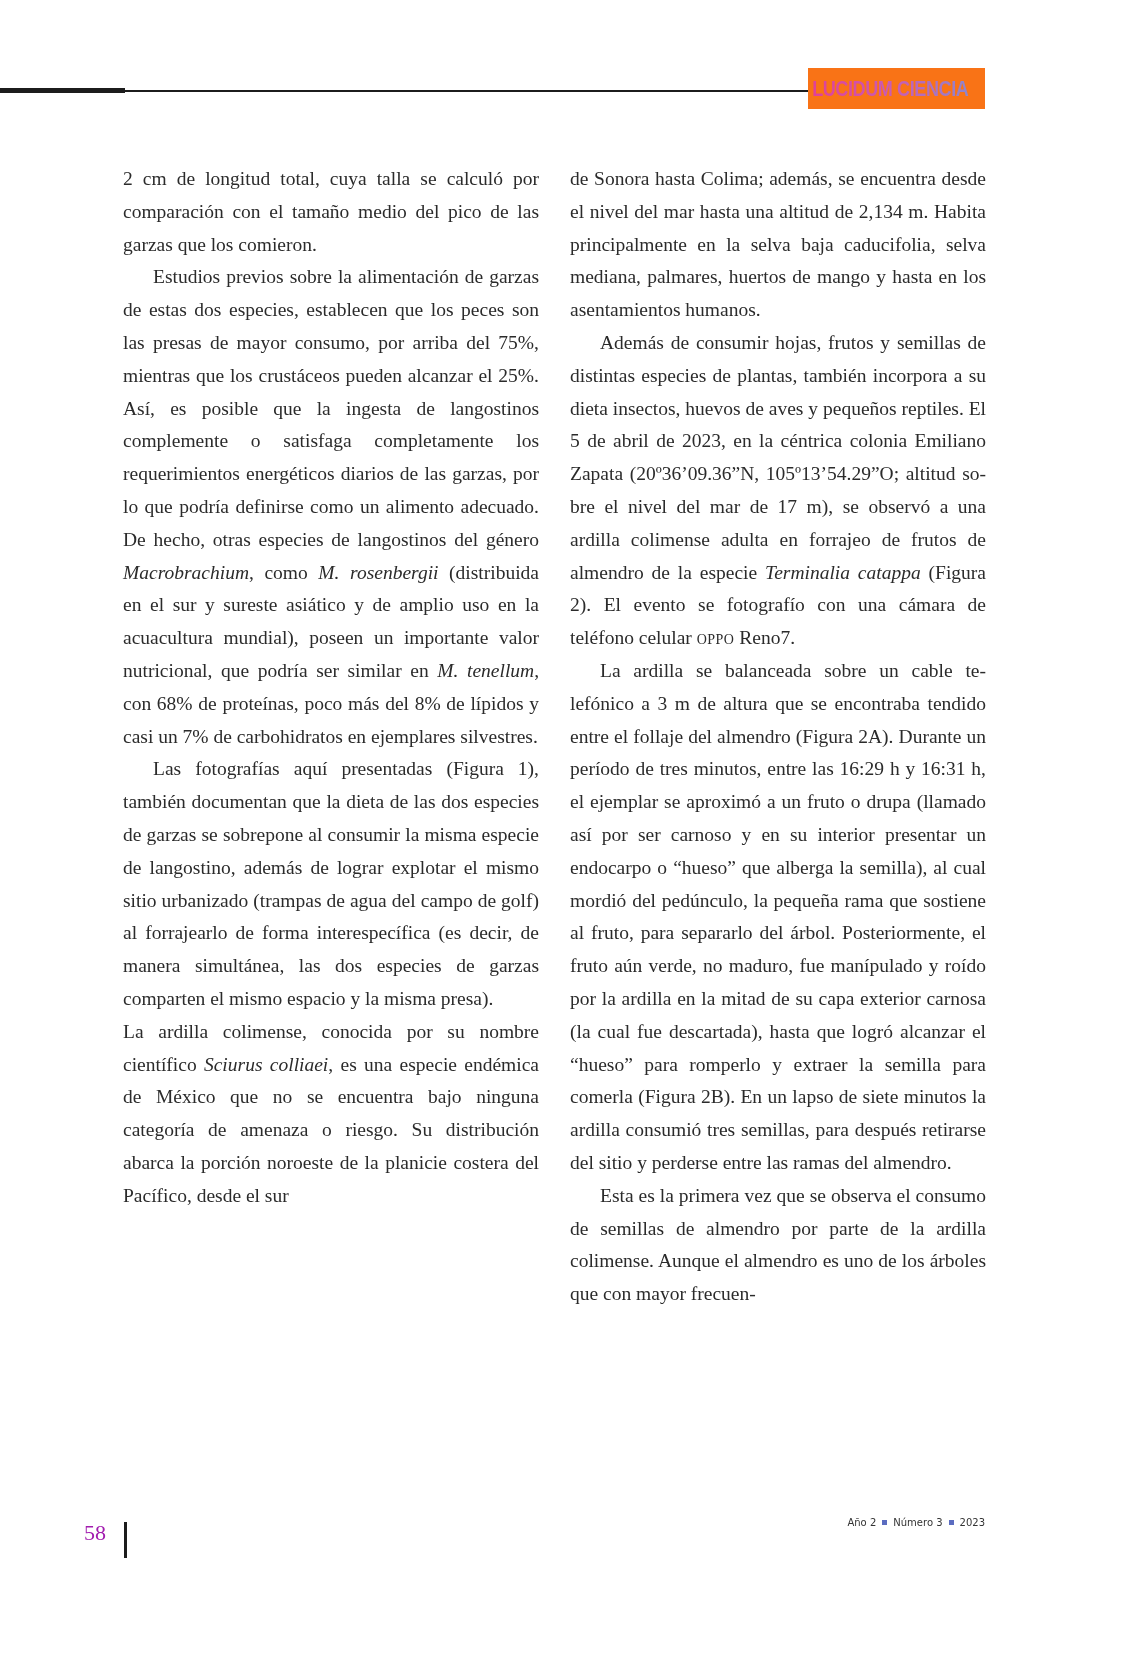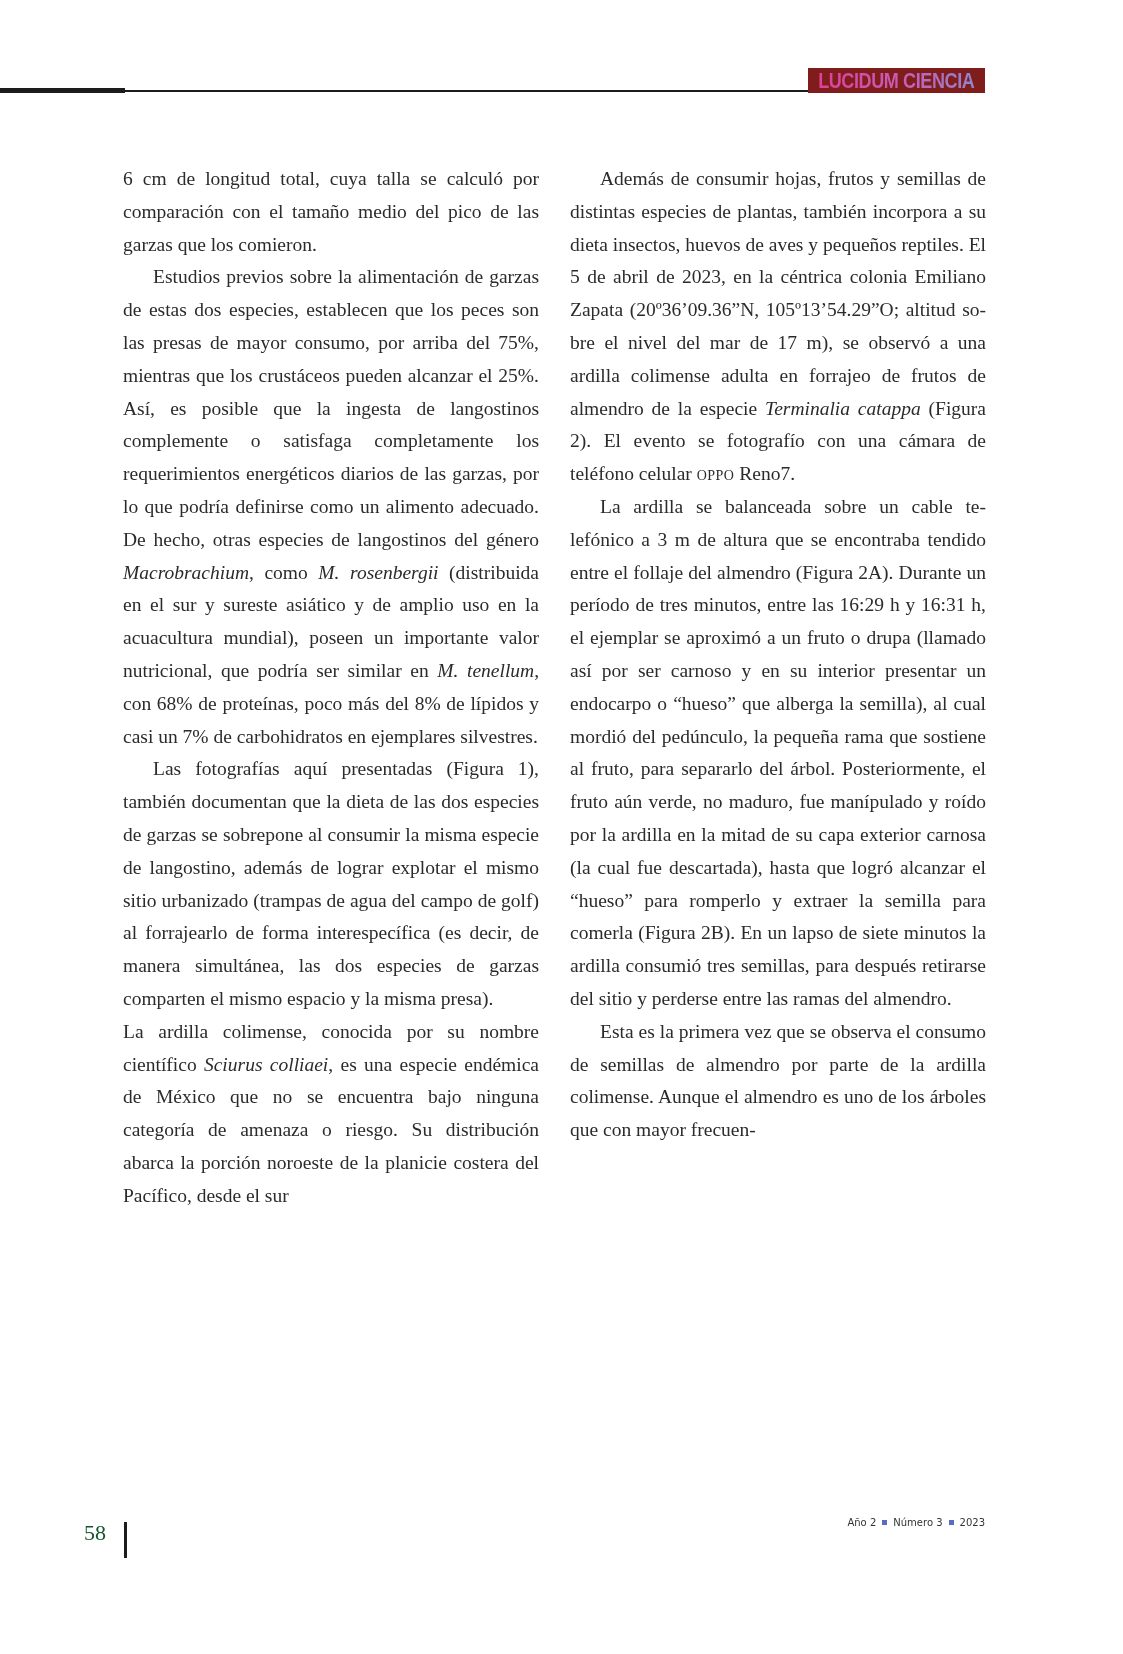--- a/index.html
+++ b/index.html
@@ -1,51 +1,52 @@
 <!DOCTYPE html>
 <html><head>
 <meta charset="utf-8">
 <style>
   html, body { margin: 0; padding: 0; background: #ffffff; }
   body { width: 1123px; height: 1654px; position: relative; overflow: hidden; font-family: "DejaVu Serif", "Liberation Serif", serif; color: #2a2a2a; }
   .hdr-thick { position: absolute; left: 0; top: 88px; width: 125px; height: 5px; background: #1c1c1c; }
   .hdr-thin { position: absolute; left: 125px; top: 90px; width: 685px; height: 2px; background: #1c1c1c; }
-  .logo { position: absolute; left: 808px; top: 68px; width: 177px; height: 25px; background: #7f1d1d; display: flex; align-items: center; justify-content: center; }
+  .logo { position: absolute; left: 808px; top: 68px; width: 177px; height: 41px; background: #f97316; display: flex; align-items: center; justify-content: flex-end; }
   .logo span { font-family: "Liberation Sans", sans-serif; font-weight: bold; font-size: 22px; letter-spacing: -0.5px; transform: scaleX(0.82); white-space: nowrap;
     background: linear-gradient(90deg, #e0409a 0%, #c65fb5 55%, #8f86cc 100%); -webkit-background-clip: text; background-clip: text; color: transparent; }
   .col { position: absolute; top: 163px; width: 416px; font-family: "Liberation Serif", serif; font-size: 19.5px; line-height: 32.8px; text-align: justify; hyphens: manual; color: #2b2b2b; }
   .col.left { left: 123px; }
   .col.right { left: 570px; }
   .col p { margin: 0; }
   .col p.ind { text-indent: 30px; }
   .col em { }
   .sc { font-variant: small-caps; text-transform: lowercase; letter-spacing: 0.5px; margin-top: 9px; }
   .heading { margin: 33px 0 52px 0 !important; font-family: "DejaVu Sans", sans-serif; font-size: 21.5px; line-height: 33px; color: #3f56a8; text-align: left; letter-spacing: 0.3px; }
-  .folio { position: absolute; left: 84px; top: 1520px; font-family: "Liberation Serif", serif; font-size: 22px; color: #14532d; }
+  .folio { position: absolute; left: 84px; top: 1520px; font-family: "Liberation Serif", serif; font-size: 22px; color: #a21caf; }
   .folio-bar { position: absolute; left: 124px; top: 1522px; width: 3px; height: 36px; background: #1c1c1c; }
   .foot { position: absolute; right: 138px; top: 1512px; text-align: right; font-family: "DejaVu Sans", sans-serif; font-size: 10px; line-height: 21px; color: #333; }
   .sq { display: inline-block; width: 5px; height: 5px; background: #5b6cc0; margin: 0 6px; vertical-align: middle; position: relative; top: -1px; }
 </style>
 </head>
 <body>
 
 <div class="hdr-thick"></div>
 <div class="hdr-thin"></div>
 <div class="logo">
   <span>LUCIDUM CIENCIA</span>
 </div>
 
 <div class="col left">
-  <p>6 cm de longitud total, cuya talla se calculó por comparación con el tamaño medio del pico de las garzas que los comieron.</p>
+  <p>2 cm de longitud total, cuya talla se calculó por comparación con el tamaño medio del pico de las garzas que los comieron.</p>
   <p class="ind"><span>Estudios previos sobre la alimentación de garzas de estas dos especies, establecen que los peces son las presas de mayor consumo, por arriba del 75%, mientras que los crustá­ceos pueden alcanzar el 25%. Así, es posible que la ingesta de langostinos complemente o satisfaga completamente los requerimientos energéticos diarios de las garzas, por lo que podría definirse como un alimento adecuado. De hecho, otras especies de langostinos del gé­nero </span><em>Macrobrachium</em><span>, como </span><em>M. rosenbergii</em><span> (dis­tribuida en el sur y sureste asiático y de amplio uso en la acuacultura mundial), poseen un importante valor nutricional, que podría ser similar en </span><em>M. tenellum</em><span>, con 68% de proteínas, poco más del 8% de lípidos y casi un 7% de carbohidratos en ejemplares silvestres.</span></p>
   <p class="ind">Las fotografías aquí presentadas (Figura 1), también documentan que la dieta de las dos especies de garzas se sobrepone al consumir la misma especie de langostino, además de lo­grar explotar el mismo sitio urbanizado (tram­pas de agua del campo de golf) al forrajearlo de forma interespecífica (es decir, de manera simultánea, las dos especies de garzas compar­ten el mismo espacio y la misma presa).</p>
   <p><span>La ardilla colimense, conocida por su nombre científico </span><em>Sciurus colliaei</em><span>, es una especie en­démica de México que no se encuentra bajo ninguna categoría de amenaza o riesgo. Su distribución abarca la porción noroeste de la planicie costera del Pacífico, desde el sur</span></p>
 </div>
 
 <div class="col right">
+  <p>de Sonora hasta Colima; además, se encuen­tra desde el nivel del mar hasta una altitud de 2,134 m. Habita principalmente en la sel­va baja caducifolia, selva mediana, palmares, huertos de mango y hasta en los asentamientos humanos.</p>
   <p class="ind"><span>Además de consumir hojas, frutos y se­millas de distintas especies de plantas, tam­bién incorpora a su dieta insectos, huevos de aves y pequeños reptiles. El 5 de abril de 2023, en la céntrica colonia Emiliano Zapata (20º36’09.36”N, 105º13’54.29”O; altitud so­bre el nivel del mar de 17 m), se observó a una ardilla colimense adulta en forrajeo de frutos de almendro de la especie </span><em>Terminalia catappa</em><span> (Figura 2). El evento se fotografío con una cá­mara de teléfono celular </span><span class="sc">OPPO</span><span> Reno7.</span></p>
   <p class="ind">La ardilla se balanceada sobre un cable te­lefónico a 3 m de altura que se encontraba ten­dido entre el follaje del almendro (Figura 2A). Durante un período de tres minutos, entre las 16:29 h y 16:31 h, el ejemplar se aproximó a un fruto o drupa (llamado así por ser carnoso y en su interior presentar un endocarpo o “hueso” que alberga la semilla), al cual mordió del pe­dúnculo, la pequeña rama que sostiene al fru­to, para separarlo del árbol. Posteriormente, el fruto aún verde, no maduro, fue manípulado y roído por la ardilla en la mitad de su capa exterior carnosa (la cual fue descartada), hasta que logró alcanzar el “hueso” para romperlo y extraer la semilla para comerla (Figura 2B). En un lapso de siete minutos la ardilla consumió tres semillas, para después retirarse del sitio y perderse entre las ramas del almendro.</p>
   <p class="ind">Esta es la primera vez que se observa el consumo de semillas de almendro por parte de la ardilla colimense. Aunque el almendro es uno de los árboles que con mayor frecuen-</p>
 </div>
 
 <div class="folio">58</div>
 <div class="folio-bar"></div>
 <div class="foot">
   <div><span>Año 2</span><span class="sq"></span><span>Número 3</span><span class="sq"></span><span>2023</span></div>
 </div>

